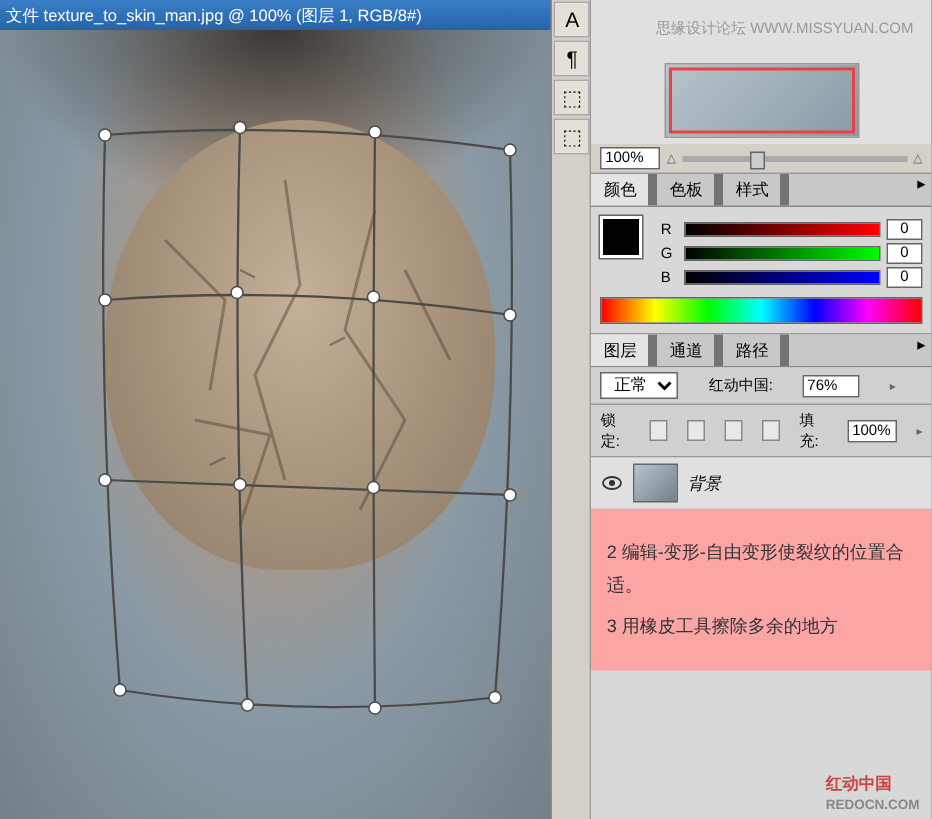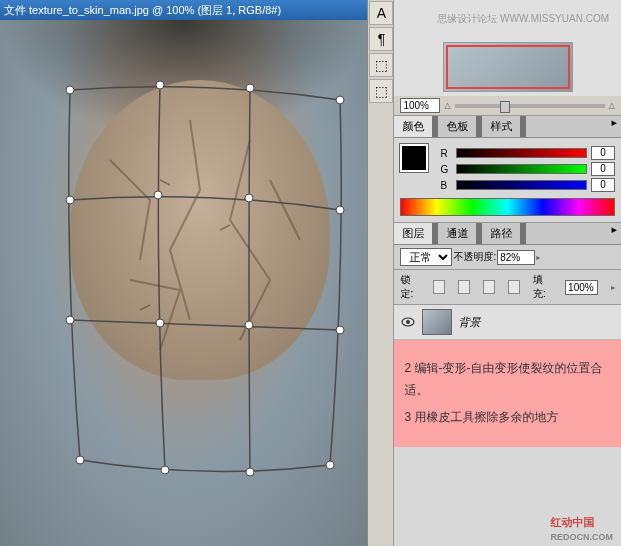--- a/index.html
+++ b/index.html
@@ -28,21 +28,21 @@
 .ptab { padding: 3px 8px; font-size: 11px; border-right: 6px solid #737373; cursor: pointer; }
 .ptab.active { background: #e4e4e4; }
 .color-panel { background: #d8d8d8; padding: 6px; border-bottom: 1px solid #999; }
 .rgb-row { display: flex; align-items: center; gap: 4px; margin: 2px 0; }
 .rgb-label { width: 12px; font-size: 10px; }
 .rgb-slider { flex: 1; height: 10px; border: 1px solid #666; }
 .rgb-val { width: 24px; height: 14px; font-size: 10px; border: 1px solid #666; background: #fff; text-align: center; }
 .swatch-fg { width: 28px; height: 28px; background: #000; border: 2px solid #fff; outline: 1px solid #666; margin-right: 6px; }
 .spectrum { height: 18px; margin-top: 4px; background: linear-gradient(90deg, #f00, #ff0, #0f0, #0ff, #00f, #f0f, #f00); border: 1px solid #666; }
 .layers-panel { background: #d8d8d8; flex: 1; }
-.layer-opts { display: flex; align-items: center; gap: 1px; padding: 3px 6px; background: #d0d0d0; border-bottom: 1px solid #999; font-size: 10px; }
+.layer-opts { display: flex; align-items: center; gap: 20px; padding: 3px 6px; background: #d0d0d0; border-bottom: 1px solid #999; font-size: 10px; }
 .blend-select { border: 1px solid #666; background: #fff; padding: 1px 4px; font-size: 11px; }
 .opacity-input { width: 38px; border: 1px solid #666; background: #fff; padding: 1px 2px; font-size: 10px; }
 .lock-row { display: flex; align-items: center; gap: 13px; padding: 3px 6px; background: #d0d0d0; border-bottom: 1px solid #999; font-size: 10px; }
 .lock-icon { width: 14px; height: 14px; border: 1px solid #888; background: #e8e8e8; }
 .layer-item { display: flex; align-items: center; padding: 4px 6px; border-bottom: 1px solid #bbb; background: #e0e0e0; }
 .layer-item.active { background: #4a6a9a; color: #fff; }
 .eye-icon { width: 16px; height: 14px; margin-right: 6px; }
 .layer-thumb { width: 30px; height: 26px; border: 1px solid #666; background: linear-gradient(135deg, #c4b8a8, #8a9aa4); margin-right: 6px; }
 .layer-thumb.bg { background: linear-gradient(135deg, #b8c4cc, #748088); }
 .layer-name { font-size: 11px; }
@@ -143,22 +143,22 @@
 
     <div class="panel-tabs">
       <div class="ptab active">图层</div>
       <div class="ptab">通道</div>
       <div class="ptab">路径</div>
       <div class="panel-close">▸</div>
     </div>
     <div class="layers-panel">
       <div class="layer-opts">
         <select class="blend-select"><option>正常</option></select>
-        <span>不透明度:</span>
-        <div class="opacity-input">82%</div>
+        <span>红动中国:</span>
+        <div class="opacity-input">76%</div>
         <span class="tri">▸</span>
       </div>
       <div class="lock-row">
         <span>锁定:</span>
         <div class="lock-icon"></div>
         <div class="lock-icon"></div>
         <div class="lock-icon"></div>
         <div class="lock-icon"></div>
         <span style="margin-left:auto">填充:</span>
         <div class="opacity-input">100%</div>

